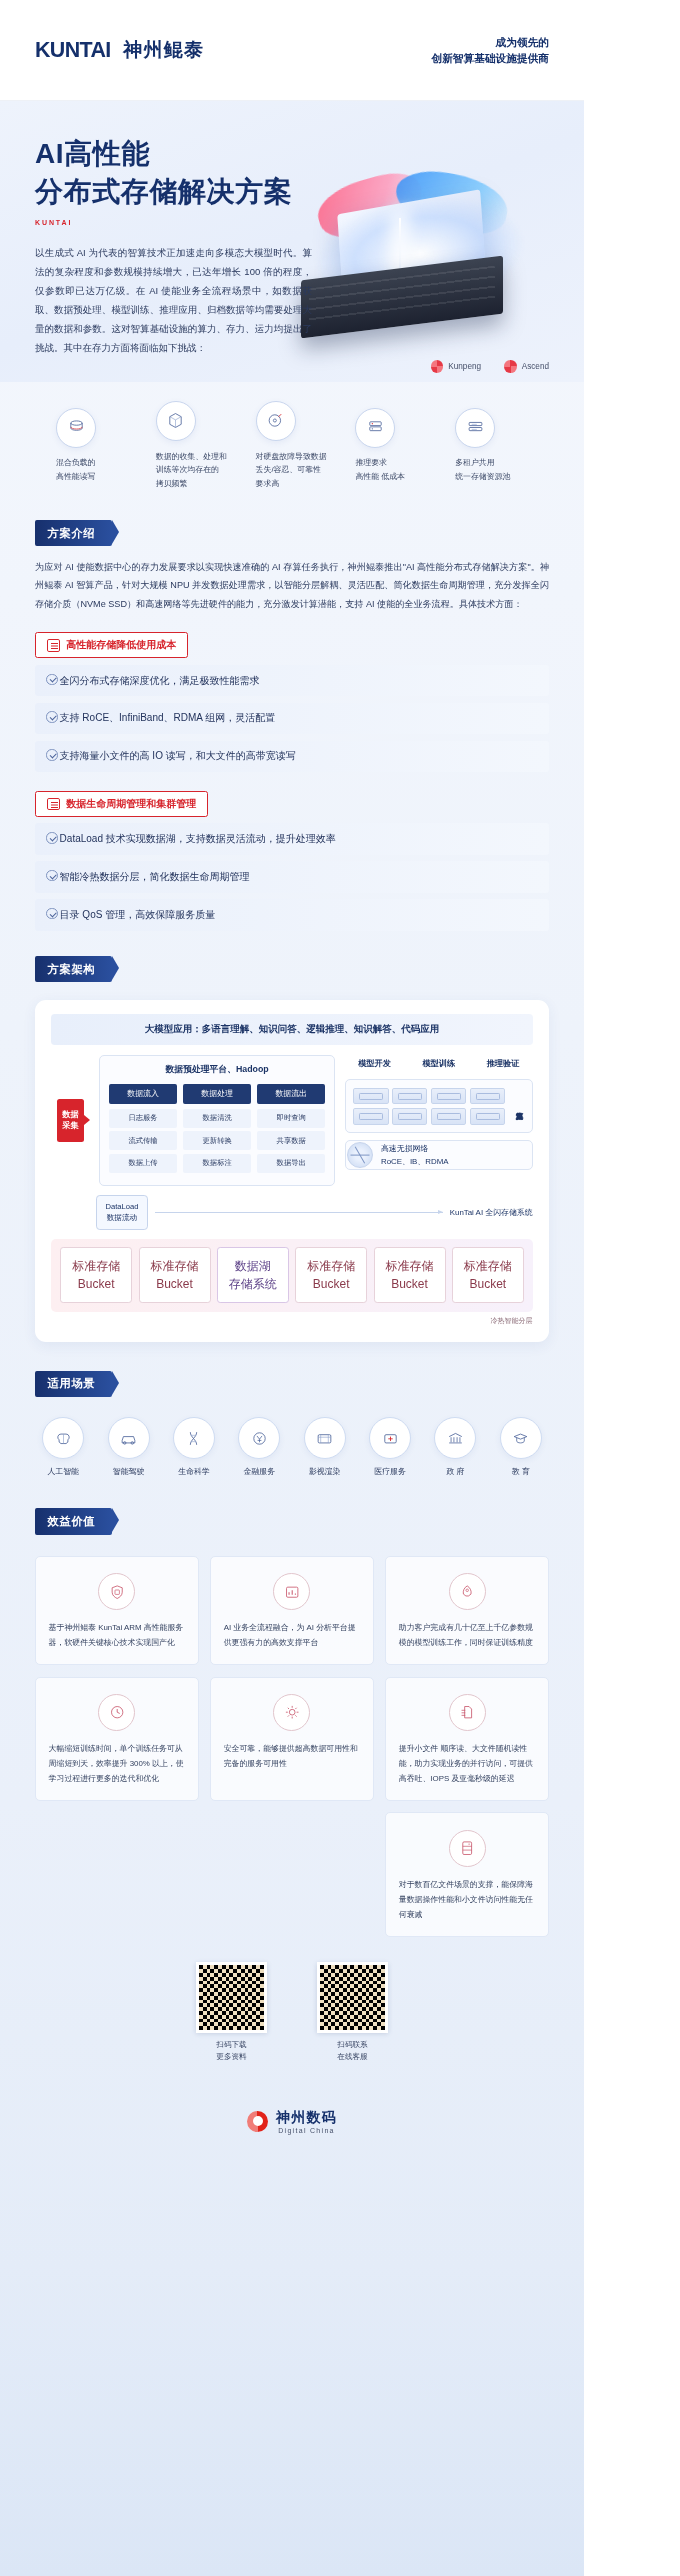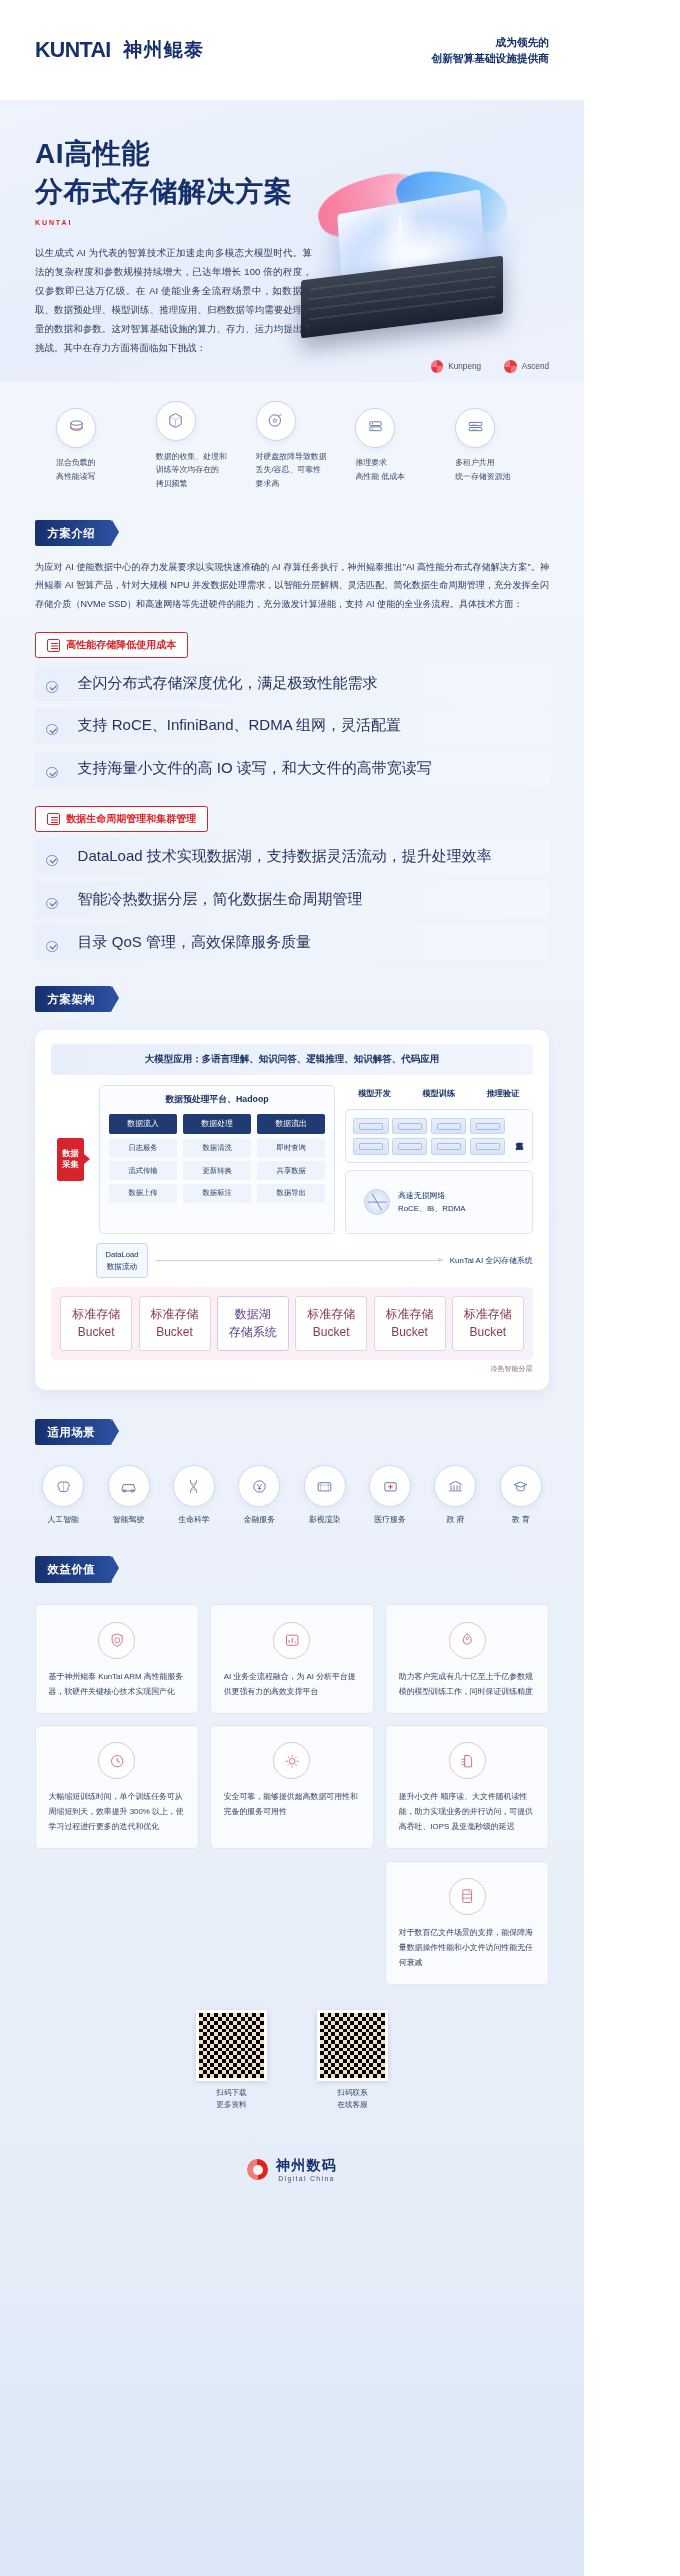--- a/index.html
+++ b/index.html
@@ -184,22 +184,22 @@
   }
   .feat-icon-doc::before {
     content: ""; position: absolute; left: 2.5px; top: 3.2px; width: 7.6px; height: 0.9px; background: #d7242c;
     box-shadow: 0 2.5px 0 #d7242c, 0 5px 0 #d7242c;
   }
   .feat-list { margin: 0 35px; display: flex; flex-direction: column; gap: 6.3px; }
   .feat-row {
     background: linear-gradient(90deg, #eaf0fb, #f3f7fd);
     border-radius: 3.2px;
     padding: 8.8px 11.3px;
-    display: flex; align-items: flex-end; gap: 20px;
-    font-size: 15px; color: #23335c;
+    display: flex; align-items: flex-start; gap: 2px;
+    font-size: 10px; color: #23335c;
   }
   .chk {
     width: 11.3px; height: 11.3px; min-width: 11.3px; border-radius: 50%;
     border: 0.9px solid #7e93bf; position: relative;
   }
   .chk::after {
     content: ""; position: absolute; left: 2.5px; top: 2.5px;
     width: 5px; height: 2.5px; border-left: 1px solid #4a6299; border-bottom: 1px solid #4a6299;
     transform: rotate(-45deg);
   }
@@ -263,21 +263,21 @@
     height: 16.4px; border-radius: 1.9px;
     background: linear-gradient(180deg, #e9effa, #d8e3f6);
     border: 0.6px solid #c6d4ec;
     position: relative;
   }
   .chip::after {
     content: ""; position: absolute; inset: 3.8px 4.4px; border: 0.6px solid #a9bcdf; border-radius: 1.3px;
   }
   .chip-label { font-size: 7.6px; color: #1c3466; font-weight: bold; writing-mode: vertical-rl; text-align: center; }
   .net-box {
-    border: 0.6px solid #dbe4f3; border-radius: 5px; background: #fbfcff; padding: 18px;
+    border: 0.6px solid #dbe4f3; border-radius: 5px; background: #fbfcff; padding: 1px;
     display: flex; align-items: center; gap: 7.6px;
   }
   .net-ico {
     width: 26.5px; height: 26.5px; border-radius: 50%;
     background: radial-gradient(circle at 50% 50%, #eaf1fd 30%, #d6e2f6 70%);
     border: 0.6px solid #c6d4ec; position: relative;
   }
   .net-ico::before, .net-ico::after {
     content: ""; position: absolute; left: 50%; top: 50%; width: 19px; height: 0.8px;
     background: #7d95c4; transform: translate(-50%,-50%) rotate(0deg);

